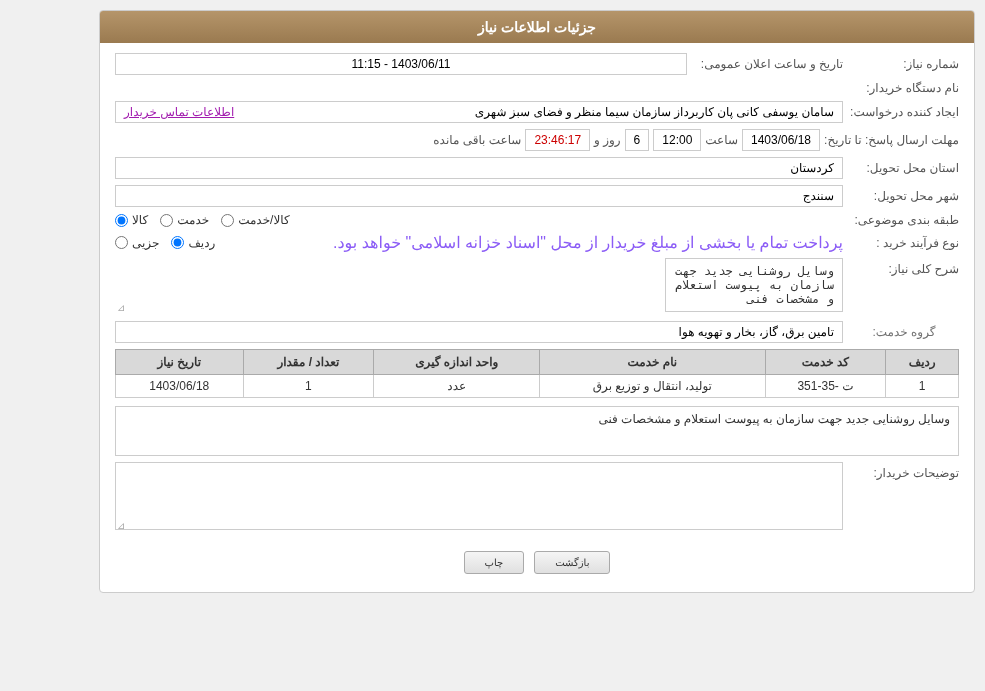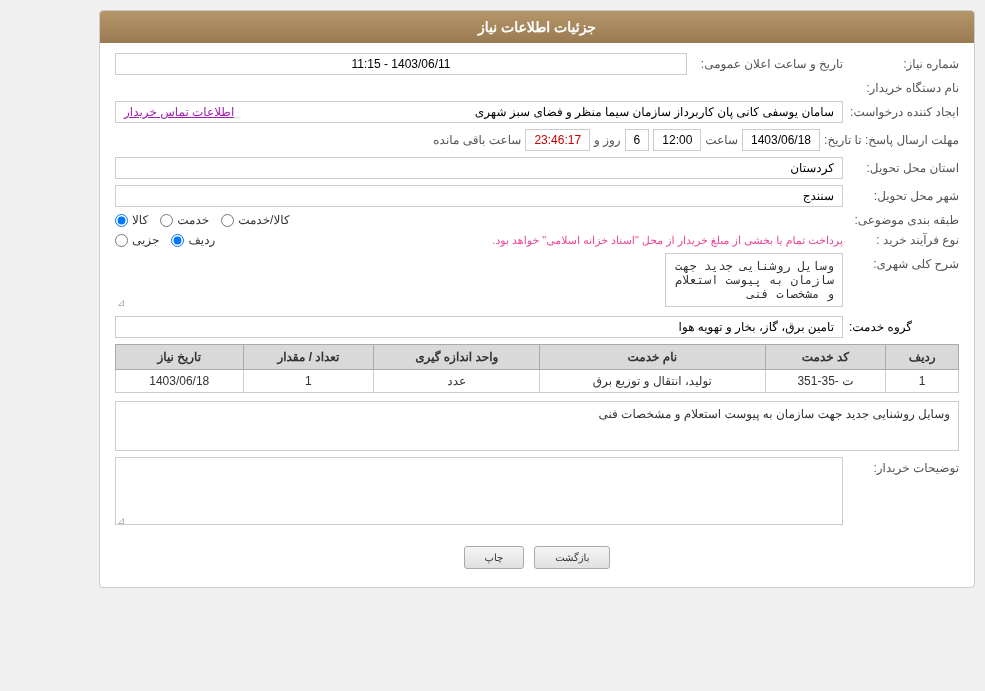--- a/index.html
+++ b/index.html
@@ -149,24 +149,24 @@
       color: #333;
       background: #fff;
     }
     .service-group-row {
       display: flex;
       align-items: center;
       gap: 6px;
       margin-bottom: 6px;
     }
     .service-group-label {
-      color: #000000;
+      color: #737373;
       font-size: 12px;
       min-width: 110px;
-      text-align: left;
+      text-align: center;
     }
     .service-group-value {
       border: 1px solid #ccc;
       padding: 3px 8px;
       font-size: 12px;
       flex: 1;
       background: #fff;
       text-align: right;
     }
     .table-container {
@@ -241,22 +241,22 @@
       background: linear-gradient(to bottom, #f5f5f5, #e0e0e0);
       color: #333;
     }
     .purchase-type-row {
       display: flex;
       align-items: center;
       gap: 6px;
       margin-bottom: 6px;
     }
     .purchase-text {
-      font-size: 11px;
-      color: #ec4899;
+      font-size: 16px;
+      color: #8b5cf6;
       flex: 1;
       text-align: right;
     }
   </style>
 </head>
 <body>
 
 <div class="page-wrapper">
   <div class="main-card">
 
@@ -334,21 +334,21 @@
             </div>
             <div class="radio-item">
               <label>جزیی</label>
               <input type="radio" name="purchase_type" style="">
             </div>
           </div>
         </div>
       </div>
 
       <div class="description-box">
-        <span class="description-label">شرح کلی شهری:</span>
+        <span class="description-label">شرح کلی نیاز:</span>
         <div style="flex:1; position:relative;">
           <textarea class="description-textarea" rows="3" style="">وسایل روشنایی جدید جهت سازمان به پیوست استعلام و مشخصات فنی</textarea>
           <span style="font-size:10px; color:#aaa; position:absolute; bottom:2px; left:2px;">⊿</span>
         </div>
       </div>
 
 
       <div class="service-group-row">
         <span class="service-group-label">گروه خدمت:</span>
         <div class="service-group-value">تامین برق، گاز، بخار و تهویه هوا</div>

